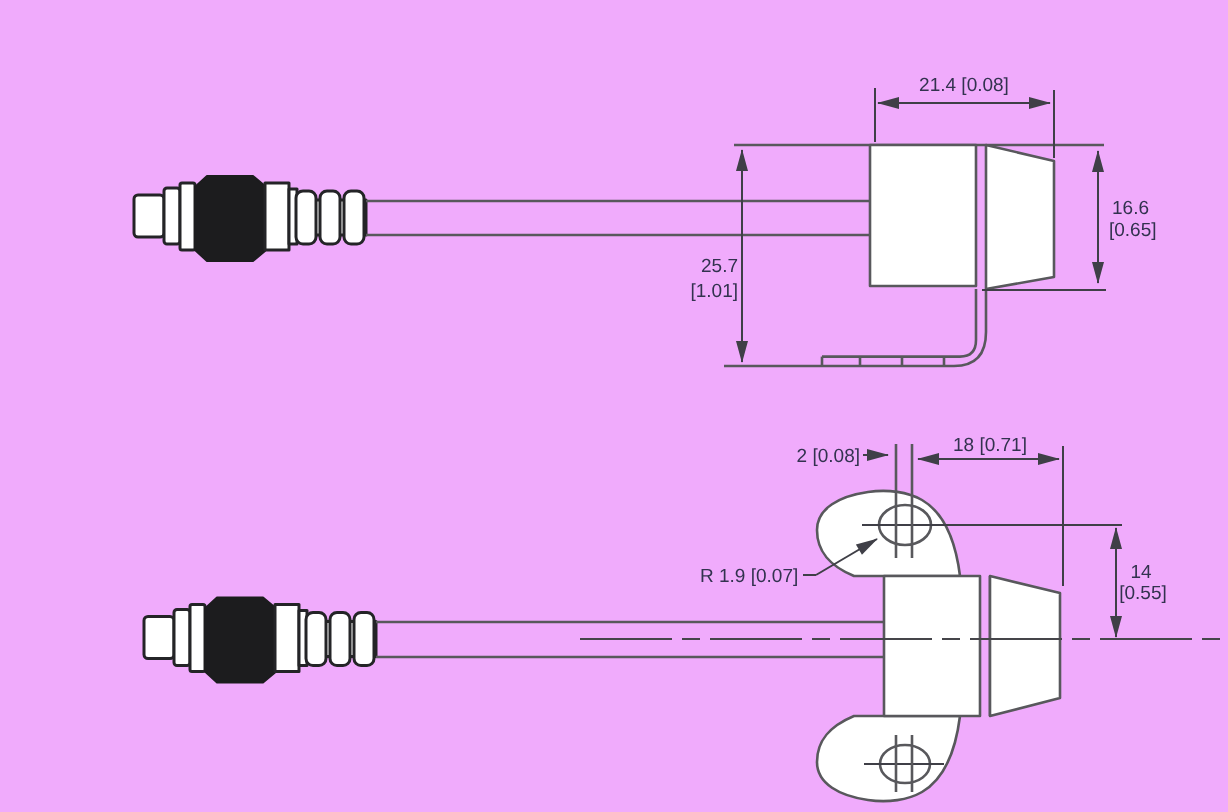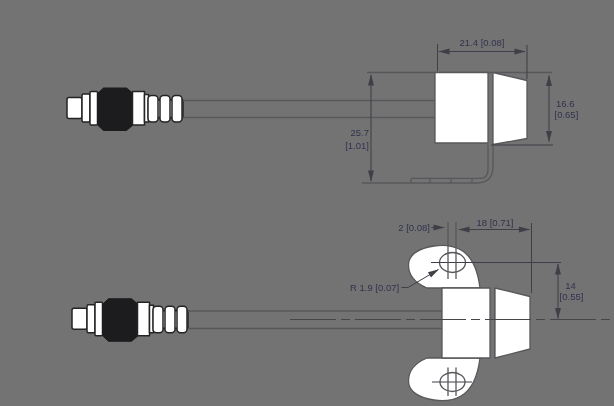--- a/index.html
+++ b/index.html
@@ -5,21 +5,21 @@
   html, body {
     margin: 0;
     padding: 0;
     background: #ffffff;
     font-family: "Liberation Sans", sans-serif;
   }
   .stage {
     position: relative;
     width: 614px;
     height: 406px;
-    background: #737373;
+    background: #f0abfc;
     overflow: hidden;
   }
   svg { display: block; }
   .obj {
     fill: none;
     stroke: #58585c;
     stroke-width: 1.3;
     stroke-linejoin: round;
     stroke-linecap: butt;
   }

